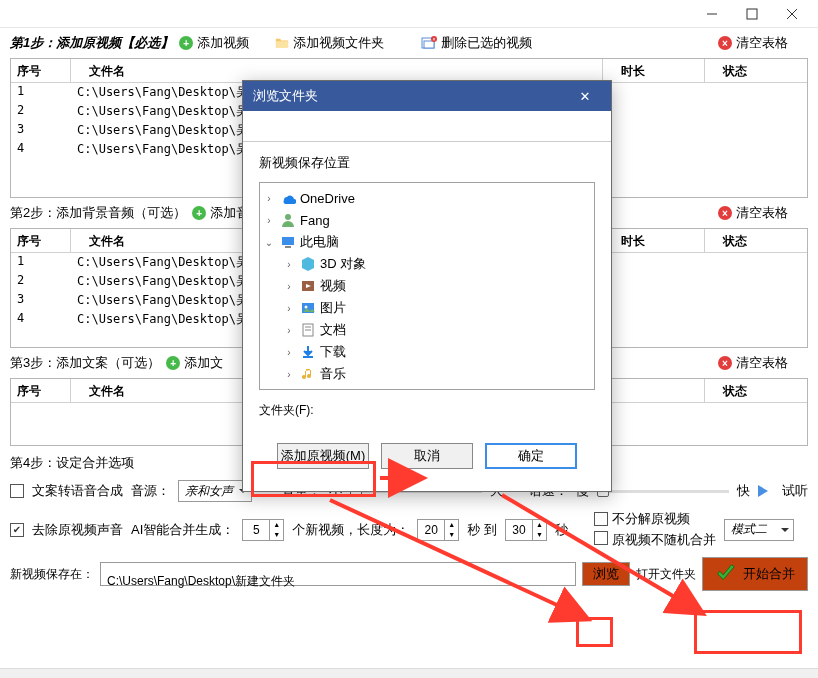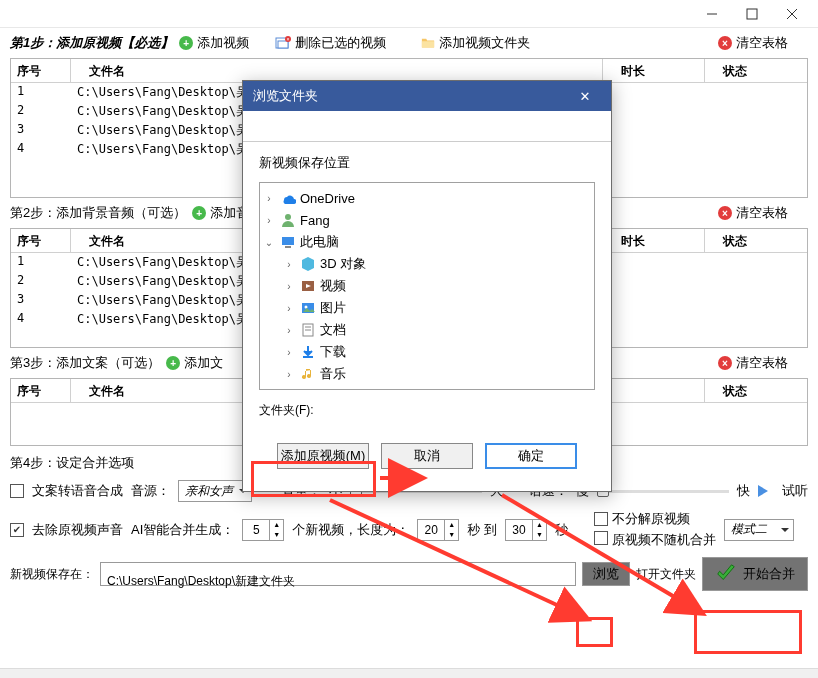--- a/index.html
+++ b/index.html
@@ -44,21 +44,21 @@
   .slider-track { height:3px; background:#ddd; flex:1; min-width:110px; position:relative; }
   .slider-thumb { position:absolute; left:0; top:-5px; width:12px; height:12px; background:#fff; border:1px solid #666; border-radius:2px; }
   .spin { width:42px; height:22px; border:1px solid #999; display:inline-flex; align-items:center; }
   .spin input { width:26px; border:none; text-align:center; font-size:12px; }
   .spin .spbtns { width:14px; height:20px; border-left:1px solid #999; display:flex; flex-direction:column; }
   .spin .spbtns span { flex:1; display:flex; align-items:center; justify-content:center; font-size:7px; }
   .play-icon { width:0; height:0; border:6px solid transparent; border-left:10px solid #4a90e2; display:inline-block; }
 
   .save-row { display:flex; align-items:center; gap:6px; margin: 6px 10px 0; }
   .save-path { flex:1; border:1px solid #999; height:24px; padding:10px 6px; font-size:12px; background:#fff; }
-  .btn { border:1px solid #999; height:24px; padding:0 10px; display:inline-flex; align-items:center; justify-content:center; font-size:13px; background:#737373; }
+  .btn { border:1px solid #999; height:24px; padding:0 10px; display:inline-flex; align-items:center; justify-content:center; font-size:13px; background:#c2410c; }
   .btn-start { display:flex; align-items:center; gap:6px; height:34px; padding:0 12px; }
   .check-big { width:22px; height:22px; }
   .check-big svg { width:22px; height:22px; }
 
   .bottom-bar { position:absolute; bottom:0; left:0; right:0; height:10px; background:#f0f0f0; border-top:1px solid #dcdcdc; }
 
   
   .dialog { position:absolute; left:242px; top:80px; width:370px; background:#fff; border:1px solid #6d6d6d; box-shadow:0 4px 18px rgba(0,0,0,0.3); z-index:20; }
   .dlg-title { height:30px; background:#fff; display:flex; align-items:center; justify-content:space-between; padding:0 10px; font-size:13px; }
   .dlg-close { width:32px; height:30px; display:flex; align-items:center; justify-content:center; background:#fff; color:#333; }
@@ -103,34 +103,34 @@
     </div>
 </div>
 
 <div class="section-header">
   <div class="step-label bold-red">第1步：添加原视频【必选】</div>
   <div class="action">
       <span class="icon-circ ic-add">+</span>
       <span>添加视频</span>
     </div>
   <div class="action" style="min-width:140px">
+    <span class="ic-folder"><svg viewBox="0 0 16 16">
+          <path fill="#f6c667" d="M1 3h5l1 2h8v8H1z"></path>
+          <path fill="#fbe3a2" d="M1 6h14v7H1z"></path>
+        </svg></span>
+    <span>添加视频文件夹</span>
+  </div>
+  <div class="action" style="min-width:140px">
     <span class="ic-delsel"><svg viewBox="0 0 16 16">
           <rect x="1" y="3" width="12" height="10" fill="#fff" stroke="#5a8bd6"></rect>
           <rect x="3" y="6" width="10" height="7" fill="#fff" stroke="#5a8bd6"></rect>
           <circle cx="13" cy="4" r="3" fill="#e23c3c"></circle>
           <text x="13" y="6" font-size="5" text-anchor="middle" fill="#fff">×</text>
         </svg></span>
     <span>删除已选的视频</span>
-  </div>
-  <div class="action" style="min-width:140px">
-    <span class="ic-folder"><svg viewBox="0 0 16 16">
-          <path fill="#f6c667" d="M1 3h5l1 2h8v8H1z"></path>
-          <path fill="#fbe3a2" d="M1 6h14v7H1z"></path>
-        </svg></span>
-    <span>添加视频文件夹</span>
   </div>
   <div class="spacer"></div>
   <div class="action">
       <span class="icon-circ ic-del">×</span>
       <span>清空表格</span>
     </div>
 </div>
 <div class="table t1">
   <div class="thead">
     <div class="col-idx">序号</div>

